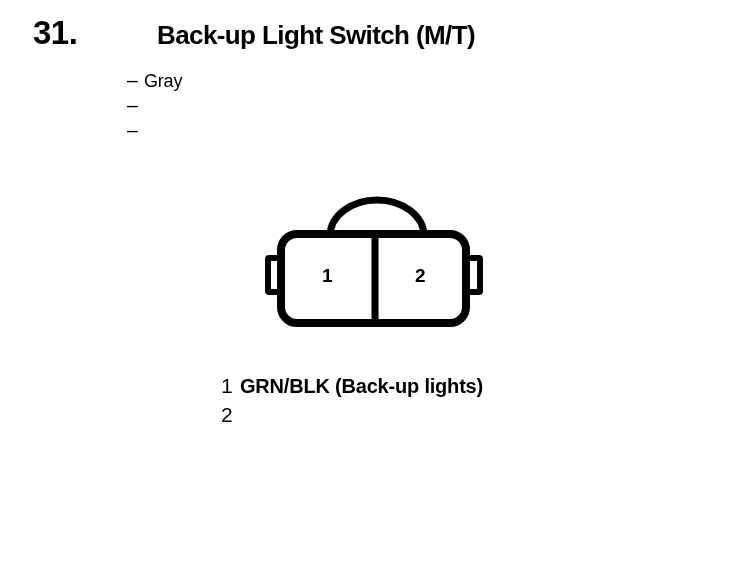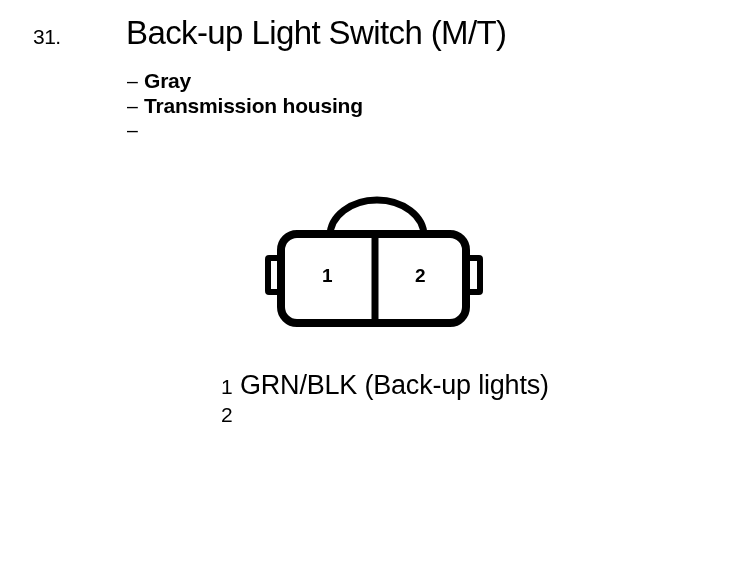--- a/index.html
+++ b/index.html
@@ -30,33 +30,34 @@
   .header {
     position: absolute;
     left: 33px;
     top: 14px;
     width: 680px;
     height: 44px;
     display: flex;
     align-items: baseline;
   }
   .header-number {
-    font-size: 21px;
-    font-weight: normal;
+    font-size: 33px;
+    font-weight: bold;
     letter-spacing: -0.5px;
     line-height: 38px;
     width: 93px;
     flex: 0 0 93px;
   }
   .header-title {
-    font-size: 33px;
-    font-weight: normal;
+    font-size: 26px;
+    font-weight: bold;
     letter-spacing: -0.6px;
     line-height: 38px;
     white-space: nowrap;
+    margin-left: 31px;
   }
 
   
   .attr-list {
     position: absolute;
     left: 127px;
     top: 68px;
     width: 460px;
   }
   .attr-row {
@@ -68,23 +69,22 @@
     letter-spacing: -0.2px;
     white-space: nowrap;
   }
   .attr-dash {
     width: 17px;
     flex: 0 0 17px;
     font-size: 19.5px;
     line-height: 25px;
   }
   .attr-text {
-    font-size: 21px;
+    font-size: 18px;
     line-height: 25px;
-    font-weight: bold;
   }
 
   
   .connector {
     position: absolute;
     left: 260px;
     top: 196px;
     width: 230px;
     height: 135px;
   }
@@ -118,41 +118,41 @@
     line-height: 29px;
     letter-spacing: -0.2px;
     white-space: nowrap;
   }
   .legend-num {
     width: 19px;
     flex: 0 0 19px;
     font-size: 21px;
   }
   .legend-desc {
-    font-size: 27px;
+    font-size: 20px;
+    font-weight: bold;
   }
 </style>
 </head>
 <body>
 
 <div id="page">
 
   <div class="header">
     <span class="header-number">31.</span>
     <span class="header-title">Back-up Light Switch (M/T)</span>
   </div>
 
   <div class="attr-list">
     <div class="attr-row">
       <span class="attr-dash">–</span>
       <span class="attr-text">Gray</span>
     </div>
     <div class="attr-row">
       <span class="attr-dash">–</span>
-      <span class="attr-text">Transmission housing</span>
     </div>
     <div class="attr-row">
       <span class="attr-dash">–</span>
     </div>
   </div>
 
   <div class="connector">
     <svg width="230" height="135" viewBox="0 0 230 135" xmlns="http://www.w3.org/2000/svg">
 
       <path d="M 70 40 A 47 36 0 0 1 164 40" fill="none" stroke="#000000" stroke-width="7"></path>

